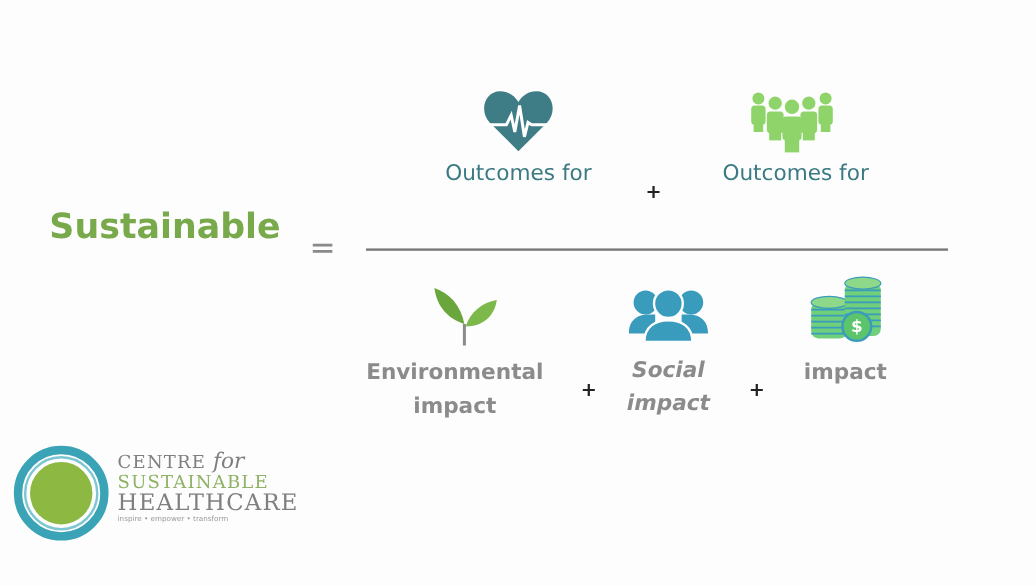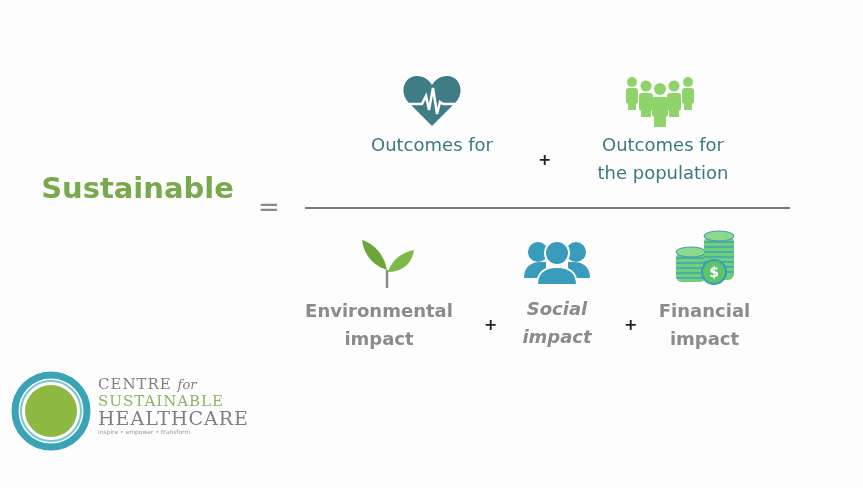--- a/index.html
+++ b/index.html
@@ -7,21 +7,21 @@
   .abs { position:absolute; }
   .lhs { left:30px; top:170px; width:215px; text-align:center; color:#78a94a; font-weight:bold; font-size:29px; line-height:36px; }
   .eq { left:258px; top:192px; font-size:26px; color:#8a8a8a; }
   .divider { left:305px; top:207px; width:485px; height:2px; background:#7a7a7a; }
   .num { color:#3b7a82; font-weight:normal; font-size:18px; line-height:28px; text-align:center; }
   .den { color:#8b8b8b; font-weight:bold; font-size:18px; line-height:28px; text-align:center; }
   .plus { font-weight:bold; font-size:16px; color:#222; }
   .icon { position:absolute; }
   .logo-text { left:98px; top:376px; color:#888; font-family:"DejaVu Serif","Liberation Serif",serif; }
   .logo-l1 { font-size:15px; letter-spacing:1px; line-height:17px; color:#7f7f7f; }
-  .logo-l1 i { font-size:13px; letter-spacing:0; }
+  .logo-l1 i { font-size:18px; letter-spacing:0; }
   .logo-l2 { font-size:15px; letter-spacing:1px; line-height:17px; color:#8fb165; }
   .logo-l3 { font-size:19px; letter-spacing:1px; line-height:17px; color:#7f7f7f; }
   .logo-l4 { font-size:6px; line-height:9px; color:#999; font-family:"DejaVu Sans",sans-serif; }
 </style>
 </head>
 <body>
 
 <div class="abs lhs">
   <div>Sustainable</div>
 </div>
@@ -51,21 +51,20 @@
       <rect x="32" y="40" width="12" height="13"></rect>
   </g>
 </svg>
 
 <div class="abs num" style="left:352px;top:131px;width:160px;">
   <div>Outcomes for</div>
 </div>
 <div class="abs plus" style="left:538px;top:150px;">+</div>
 <div class="abs num" style="left:578px;top:131px;width:170px;">
   <div>Outcomes for</div>
-  <div>the population</div>
 </div>
 
 <div class="abs divider"></div>
 
 <svg class="icon" style="left:360px;top:234px;" width="56" height="56" viewBox="0 0 56 56">
   <path d="M27 54 L27 36" stroke="#8a8a8a" stroke-width="2.5"></path>
   <path d="M27 36 C24 20 14 10 2 6 C4 22 14 32 27 36 Z" fill="#6aa63c"></path>
   <path d="M28 38 C32 26 42 18 54 16 C52 30 42 38 28 38 Z" fill="#7db94a"></path>
 </svg>
 
@@ -111,21 +110,20 @@
   <div>Environmental</div>
   <div>impact</div>
 </div>
 <div class="abs plus" style="left:484px;top:315px;">+</div>
 <div class="abs den" style="left:512px;top:295px;width:90px;font-style:italic;">
   <div>Social</div>
   <div>impact</div>
 </div>
 <div class="abs plus" style="left:624px;top:315px;">+</div>
 <div class="abs den" style="left:652px;top:297px;width:105px;">
-  <div>Financial</div>
   <div>impact</div>
 </div>
 
 <svg class="icon" style="left:10px;top:370px;" width="82" height="82" viewBox="0 0 82 82">
   <circle cx="41" cy="41" r="36" fill="none" stroke="#3aa3b5" stroke-width="7"></circle>
   <circle cx="41" cy="41" r="30" fill="none" stroke="#7cc6d2" stroke-width="2"></circle>
   <circle cx="41" cy="41" r="26" fill="#8db842"></circle>
 </svg>
 <div class="abs logo-text">
   <div class="logo-l1"><span>CENTRE</span> <i>for</i></div>

